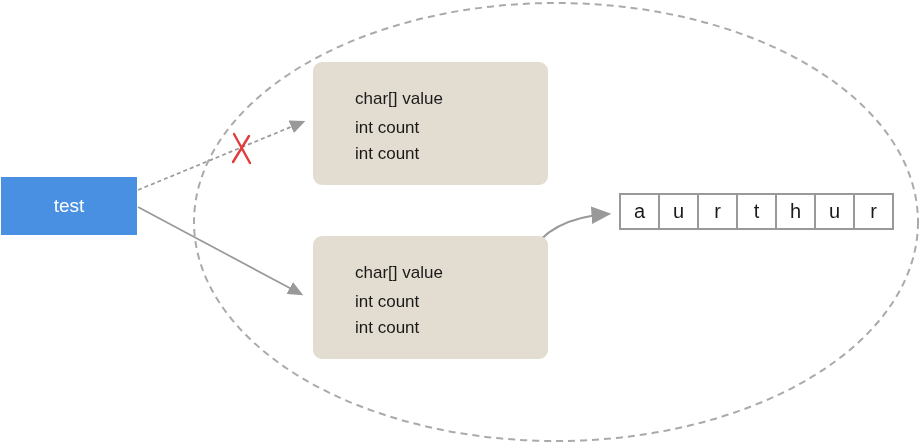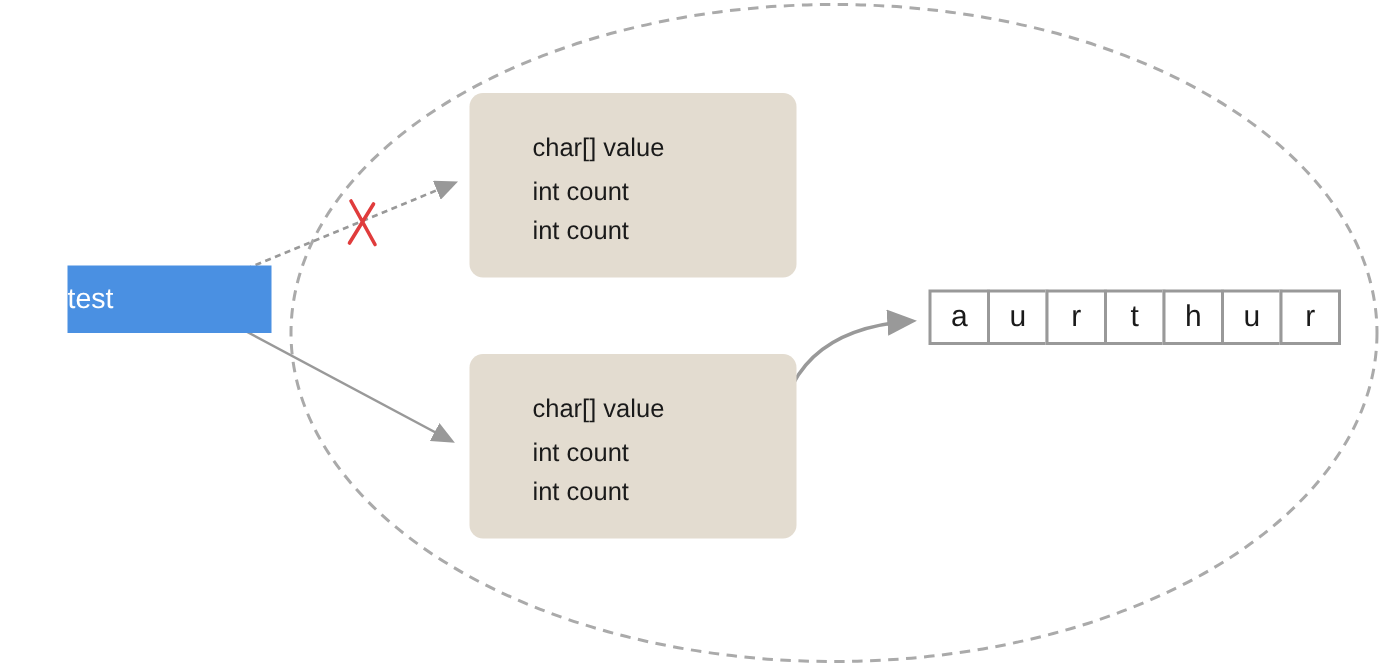--- a/index.html
+++ b/index.html
@@ -9,32 +9,31 @@
     height: 445px;
     overflow: hidden;
     font-family: "Liberation Sans", sans-serif;
     background: #ffffff;
   }
   .layer { position: absolute; left: 0; top: 0; width: 923px; height: 445px; }
 
   .var-box {
     position: absolute;
     left: 1px; top: 177px;
-    width: 136px; height: 45px;
+    width: 136px; height: 58px;
     background: var(--variable-box, #4a90e2);
     color: var(--variable-text, #ffffff);
-    display: flex; align-items: center; justify-content: flex-start;
+    display: flex; align-items: center; justify-content: center;
     font-size: 19px;
-    margin-left: 44px;
   }
 
   .obj-box {
     position: absolute;
     left: 313px;
-    width: 218px; height: 123px;
+    width: 235px; height: 123px;
     background: var(--object-box, #e3dcd0);
     border-radius: 9px;
     box-sizing: border-box;
     padding: 24px 0 0 42px;
     color: var(--text, #1a1a1a);
     font-size: 17px;
     line-height: 26px;
   }
   .obj-box .field-first { margin-bottom: 3px; }
   #obj-box-1 { top: 62px; }

